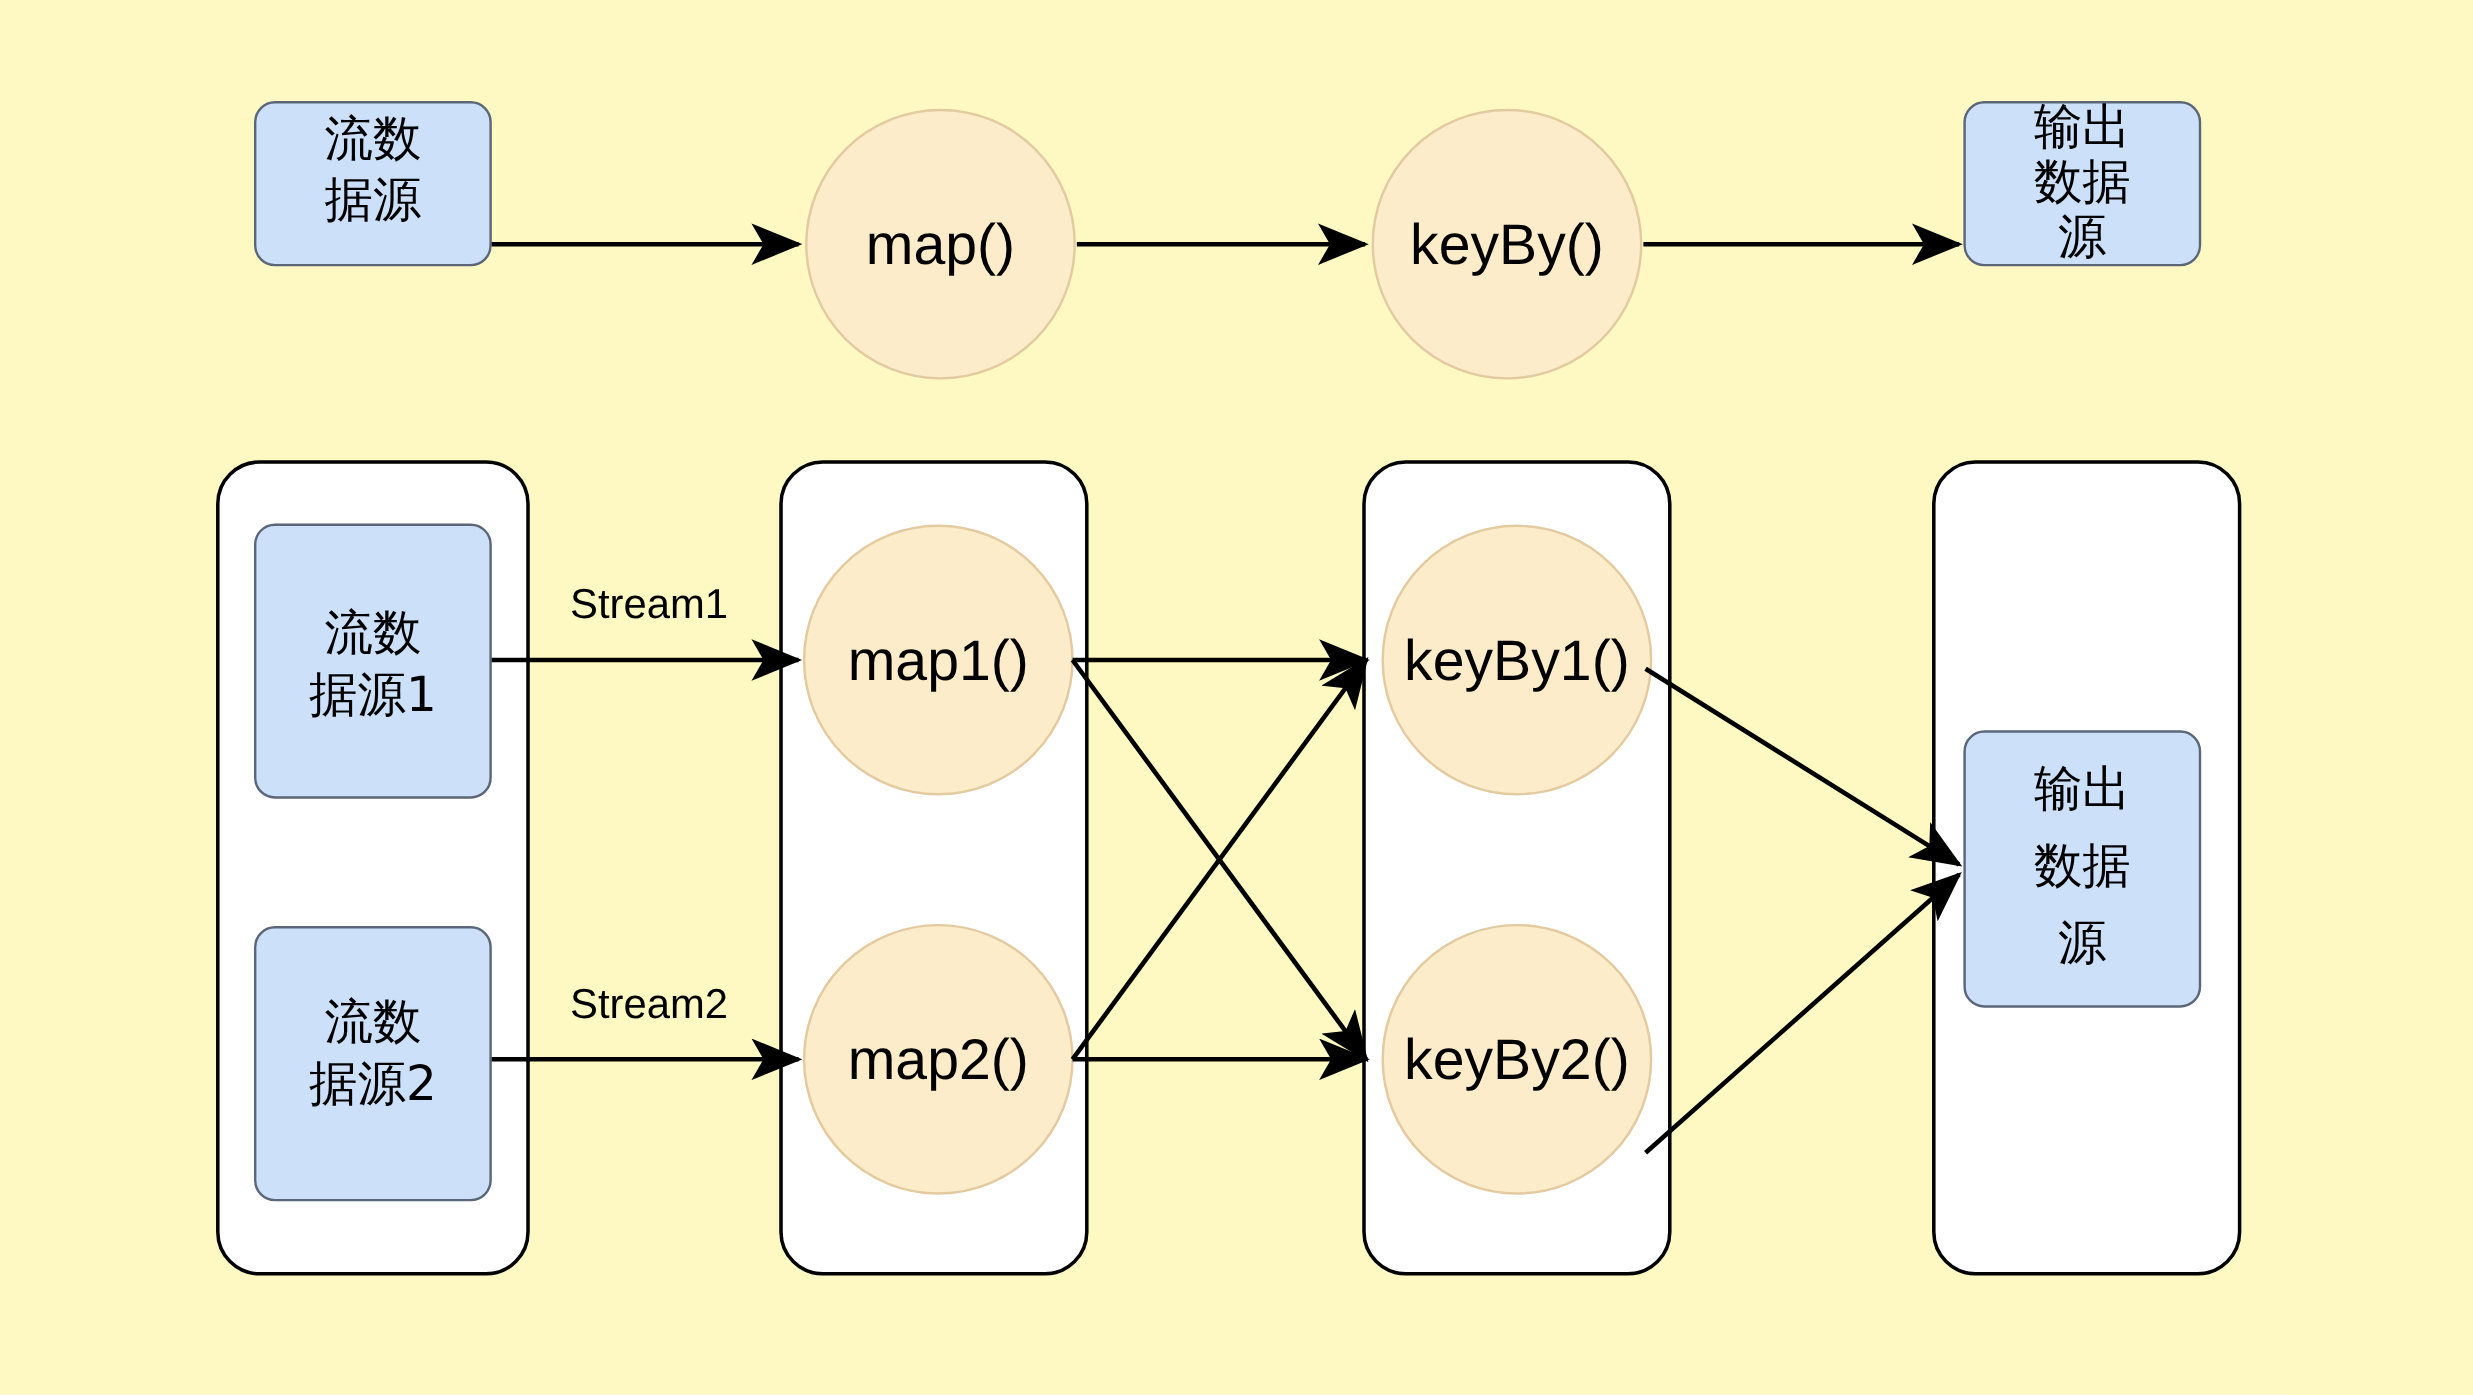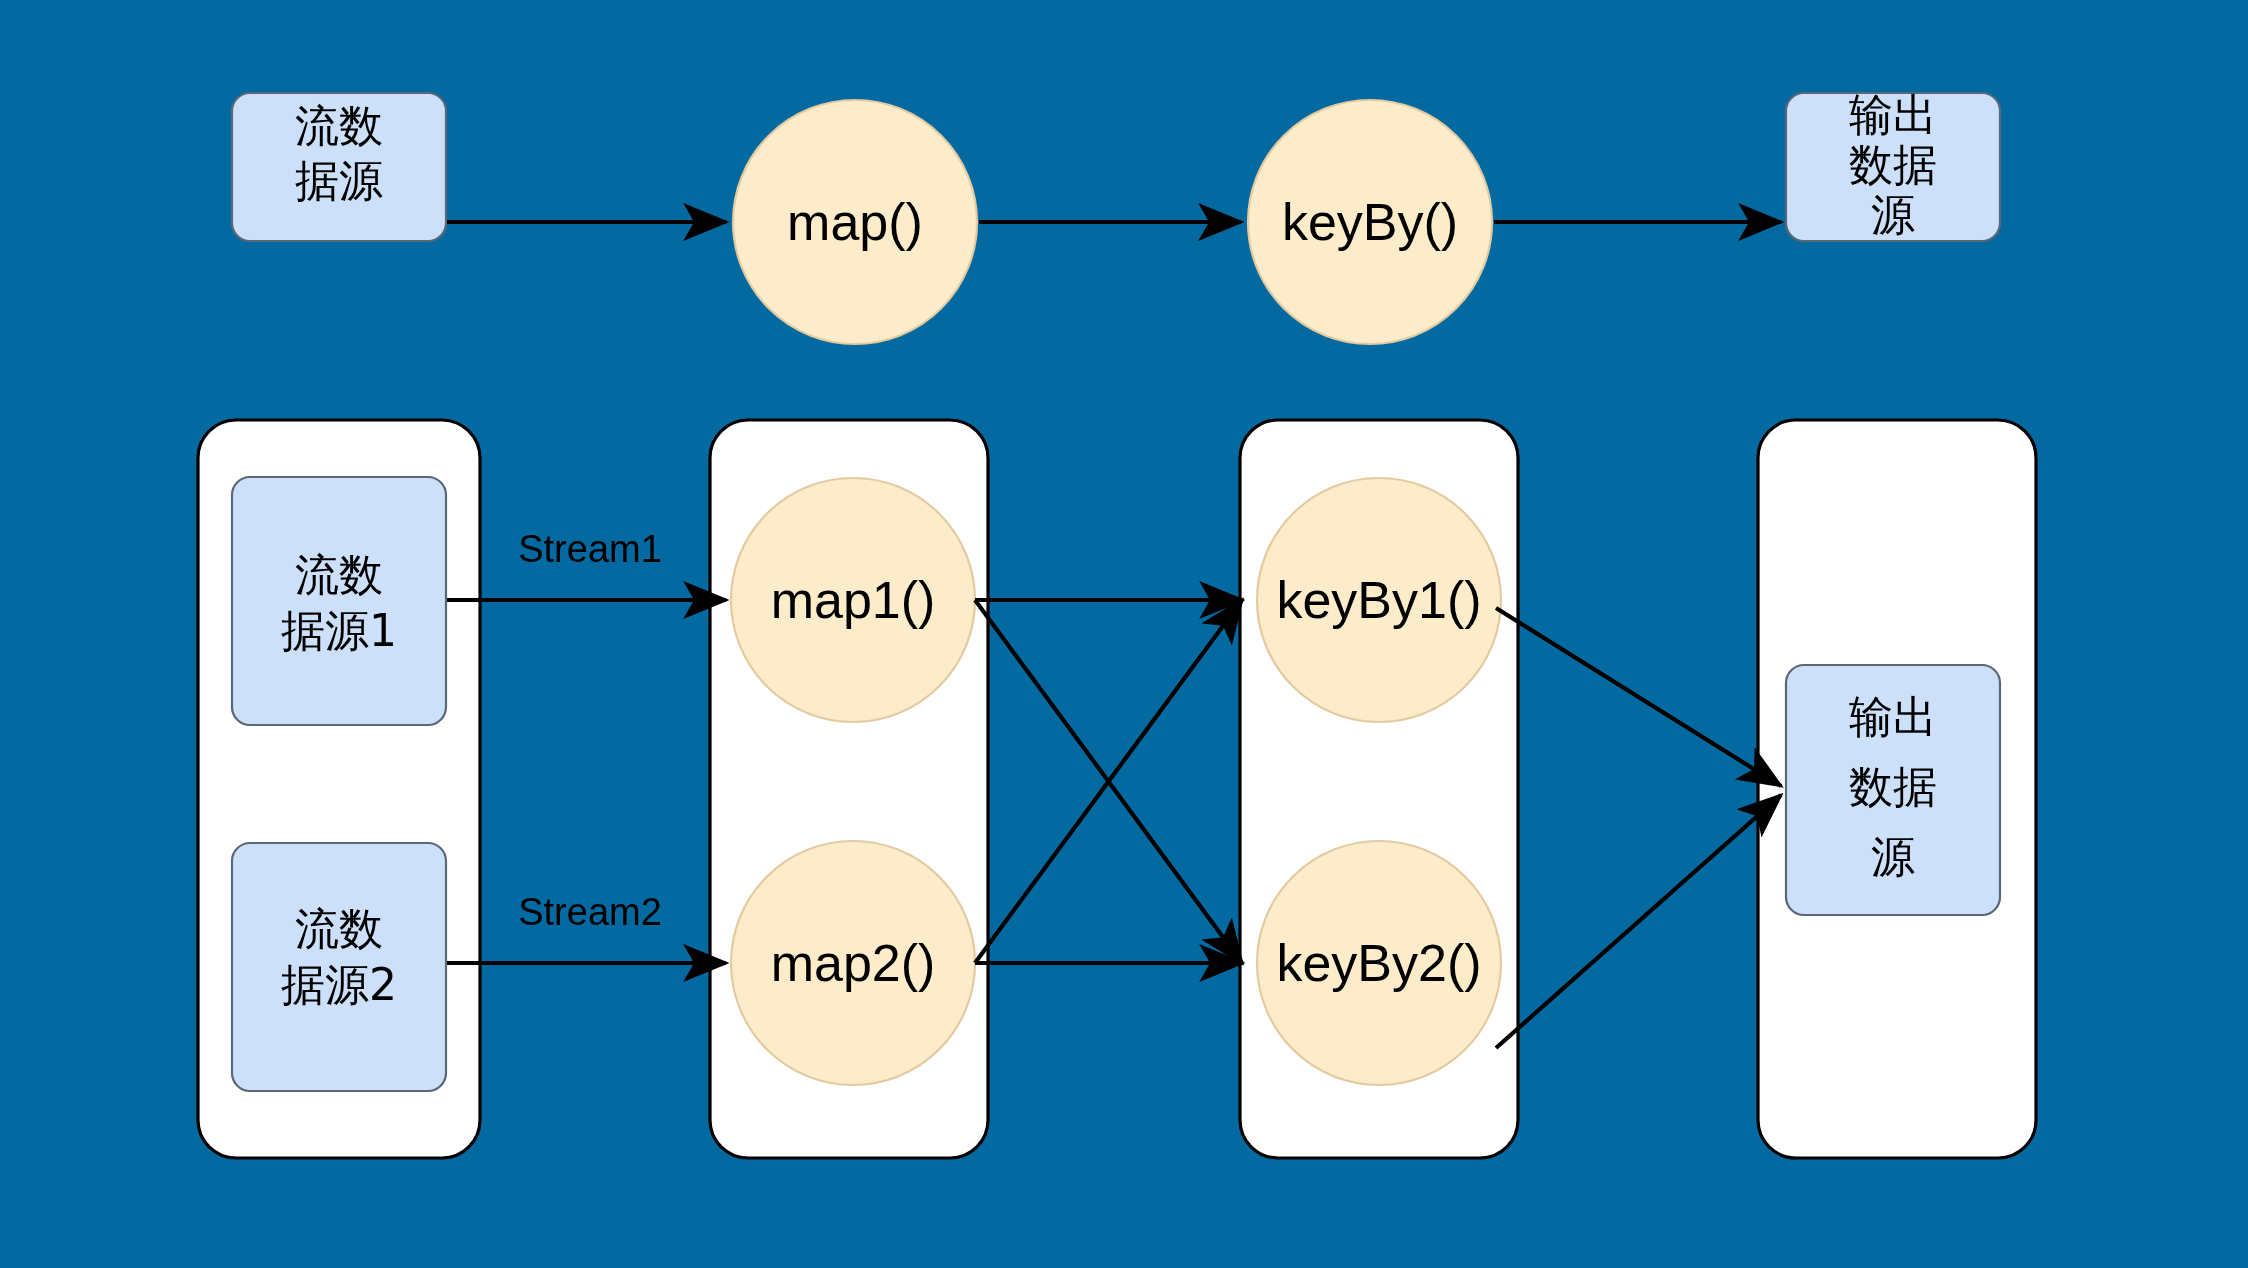--- a/index.html
+++ b/index.html
@@ -11,21 +11,21 @@
   body {
     width: 2248px;
     height: 1268px;
     overflow: hidden;
     font-family: "Liberation Sans", sans-serif;
   }
   #diagram-root {
     position: relative;
     width: 2248px;
     height: 1268px;
-    background: #0369a1;
+    background: #fef9c3;
   }
   svg#diagram-svg {
     position: absolute;
     top: 0;
     left: 0;
     width: 2248px;
     height: 1268px;
     display: block;
   }
   .node-rect-blue {

